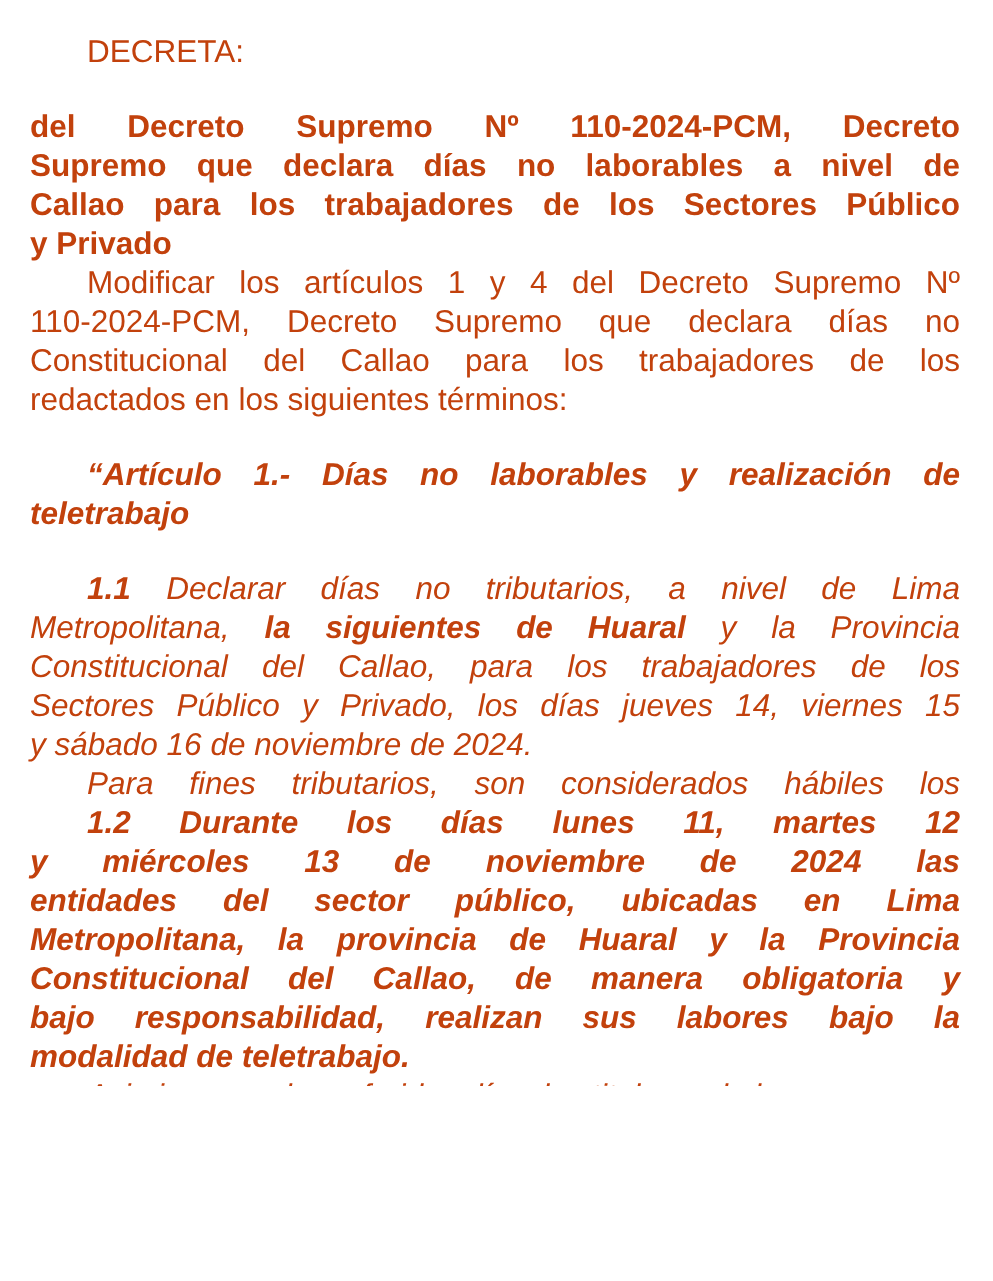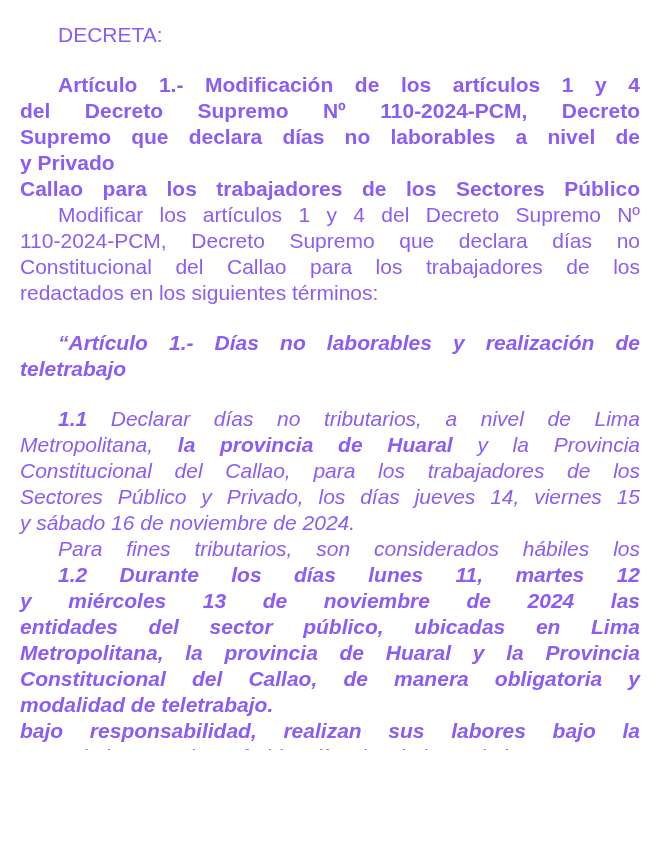--- a/index.html
+++ b/index.html
@@ -6,21 +6,21 @@
   body {
     background: #e8e8e8;
     font-family: "Liberation Sans", sans-serif;
   }
   .page {
     position: relative;
     width: 662px;
     height: 854px;
     margin: 0 auto;
     background: #ffffff;
-    color: #8b5cf6;
+    color: #c2410c;
     overflow: hidden;
     box-sizing: border-box;
     padding: 22px 22px 0 20px;
     font-size: 21px;
     line-height: 26px;
   }
   .para { margin: 0; }
   .para.gap { margin-bottom: 24px; }
   .para.bold { font-weight: 700; }
   .para.italic { font-style: italic; }
@@ -33,52 +33,51 @@
 </style>
 </head>
 <body>
 
 <div class="page">
   <div>
       <div class="para regular gap">
         <div class="line ind"><span>DECRETA:</span></div>
       </div>
       <div class="para bold">
-        <div class="line jl ind"><span>Artículo 1.- Modificación de los artículos 1 y 4</span></div>
         <div class="line jl"><span>del Decreto Supremo Nº 110-2024-PCM, Decreto</span></div>
         <div class="line jl"><span>Supremo que declara días no laborables a nivel de</span></div>
+        <div class="line jl"><span>Callao para los trabajadores de los Sectores Público</span></div>
         <div class="line"><span>y Privado</span></div>
-        <div class="line jl"><span>Callao para los trabajadores de los Sectores Público</span></div>
       </div>
       <div class="para regular gap">
         <div class="line jl ind"><span>Modificar los artículos 1 y 4 del Decreto Supremo Nº</span></div>
         <div class="line jl"><span>110-2024-PCM, Decreto Supremo que declara días no</span></div>
         <div class="line jl"><span>Constitucional del Callao para los trabajadores de los</span></div>
         <div class="line"><span>redactados en los siguientes términos:</span></div>
       </div>
       <div class="para bold italic gap">
         <div class="line jl ind"><span>“Artículo 1.- Días no laborables y realización de</span></div>
         <div class="line"><span>teletrabajo</span></div>
       </div>
       <div class="para italic">
         <div class="line jl ind"><span class="b">1.1</span><span> Declarar días no tributarios, a nivel de Lima</span></div>
-        <div class="line jl"><span>Metropolitana, </span><span class="b">la provincia de Huaral</span><span> y la Provincia</span></div>
+        <div class="line jl"><span>Metropolitana, </span><span class="b">la siguientes de Huaral</span><span> y la Provincia</span></div>
         <div class="line jl"><span>Constitucional del Callao, para los trabajadores de los</span></div>
         <div class="line jl"><span>Sectores Público y Privado, los días jueves 14, viernes 15</span></div>
         <div class="line"><span>y sábado 16 de noviembre de 2024.</span></div>
       </div>
       <div class="para italic">
         <div class="line jl ind"><span>Para fines tributarios, son considerados hábiles los</span></div>
       </div>
       <div class="para bold italic">
         <div class="line jl ind"><span>1.2 Durante los días lunes 11, martes 12</span></div>
         <div class="line jl"><span>y miércoles 13 de noviembre de 2024 las</span></div>
         <div class="line jl"><span>entidades del sector público, ubicadas en Lima</span></div>
         <div class="line jl"><span>Metropolitana, la provincia de Huaral y la Provincia</span></div>
         <div class="line jl"><span>Constitucional del Callao, de manera obligatoria y</span></div>
+        <div class="line jl"><span>bajo responsabilidad, realizan sus labores bajo la</span></div>
         <div class="line"><span>modalidad de teletrabajo.</span></div>
-        <div class="line jl"><span>bajo responsabilidad, realizan sus labores bajo la</span></div>
       </div>
       <div class="para italic clip">
         <div class="line ind"><span>Asimismo, en los referidos días, los titulares de las</span></div>
       </div>
     </div>
 </div>
 
 </body></html>

